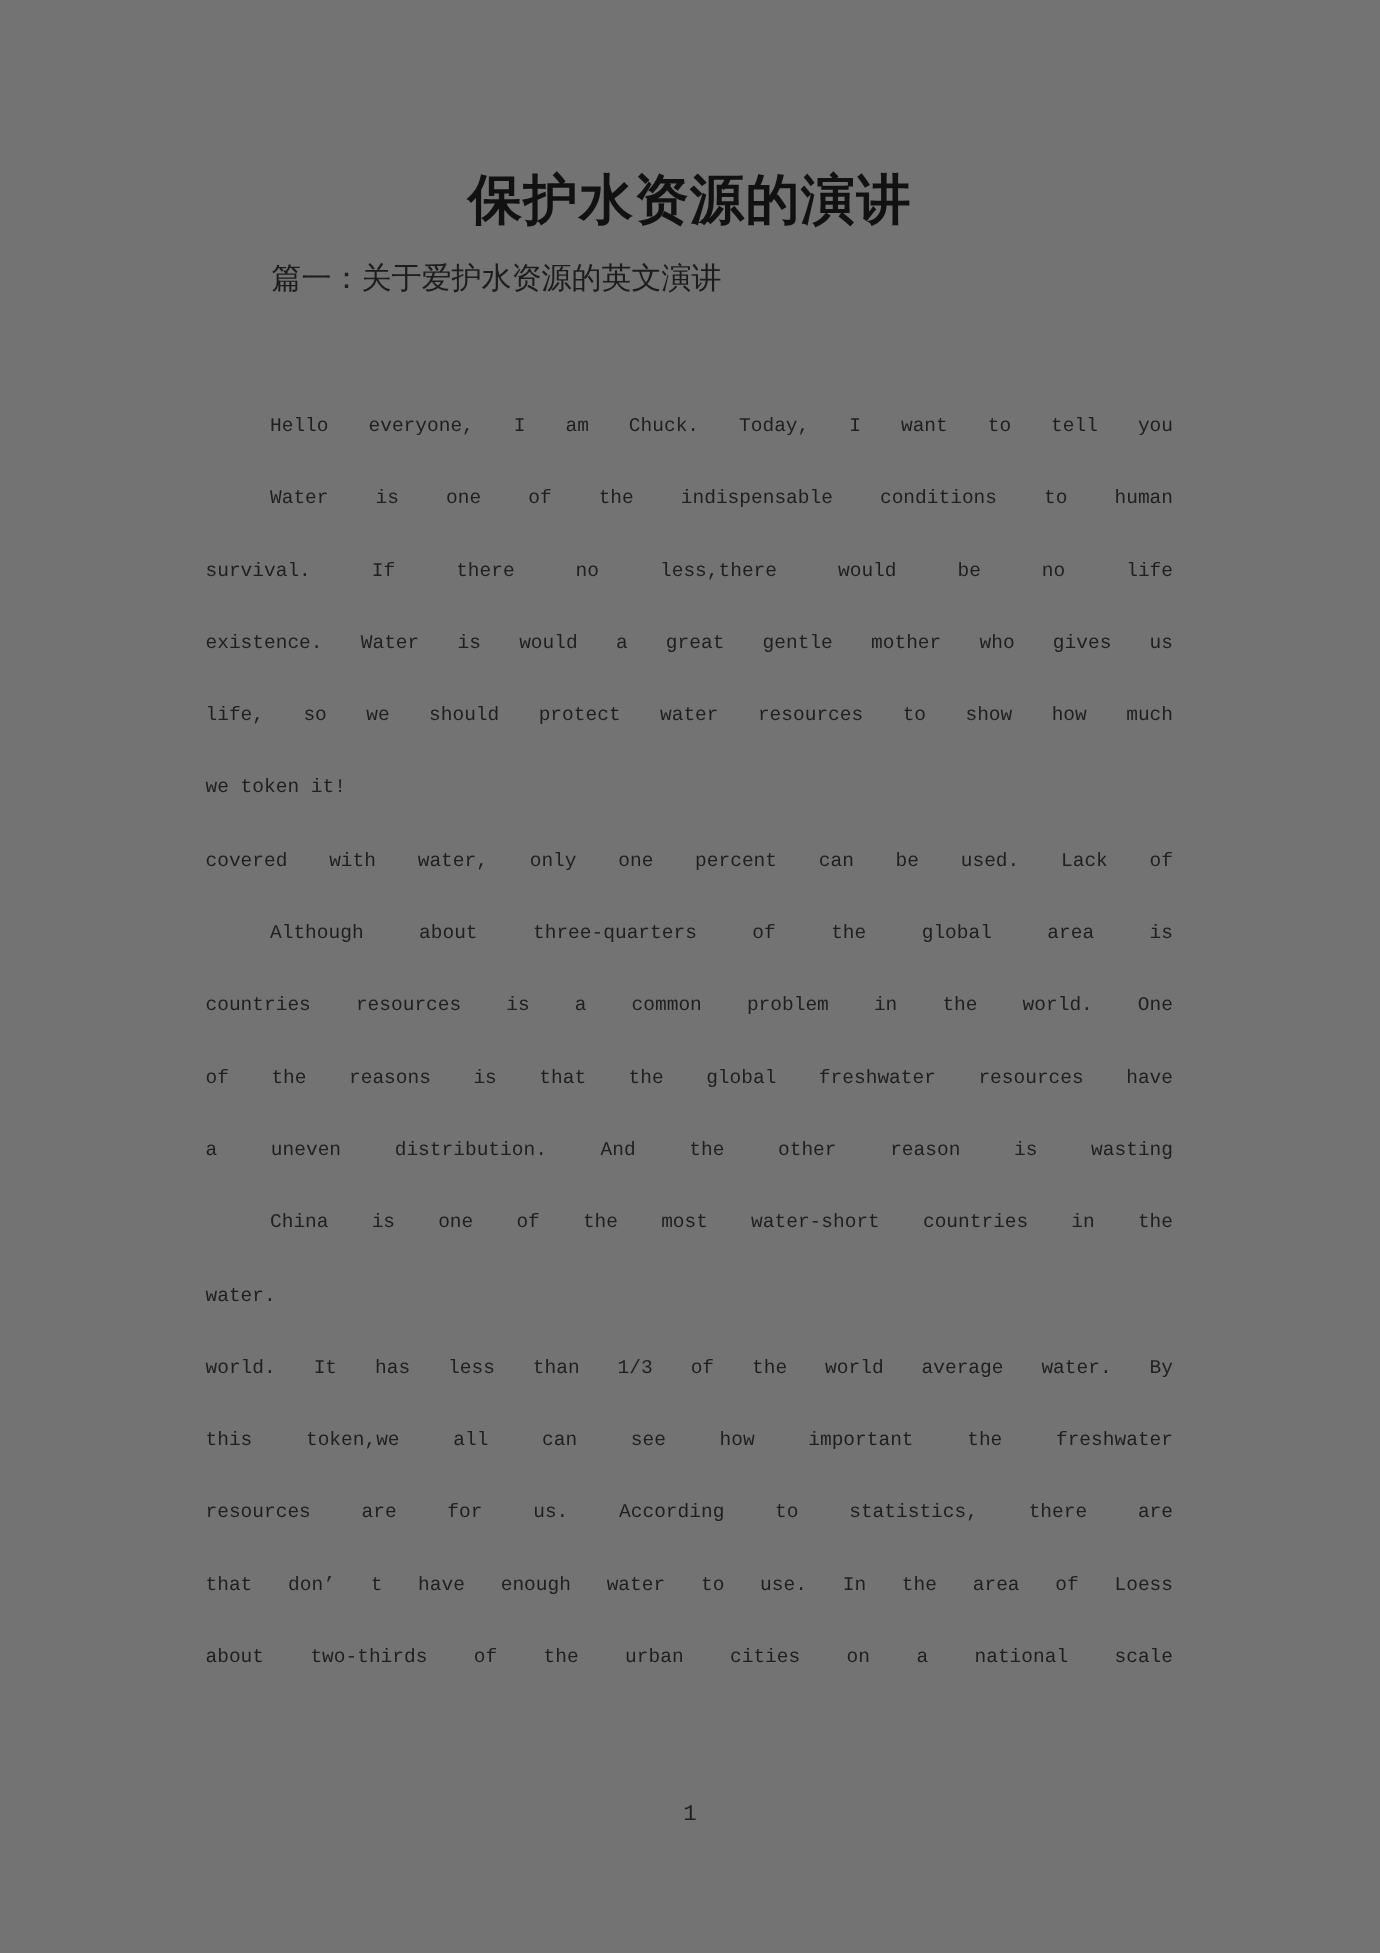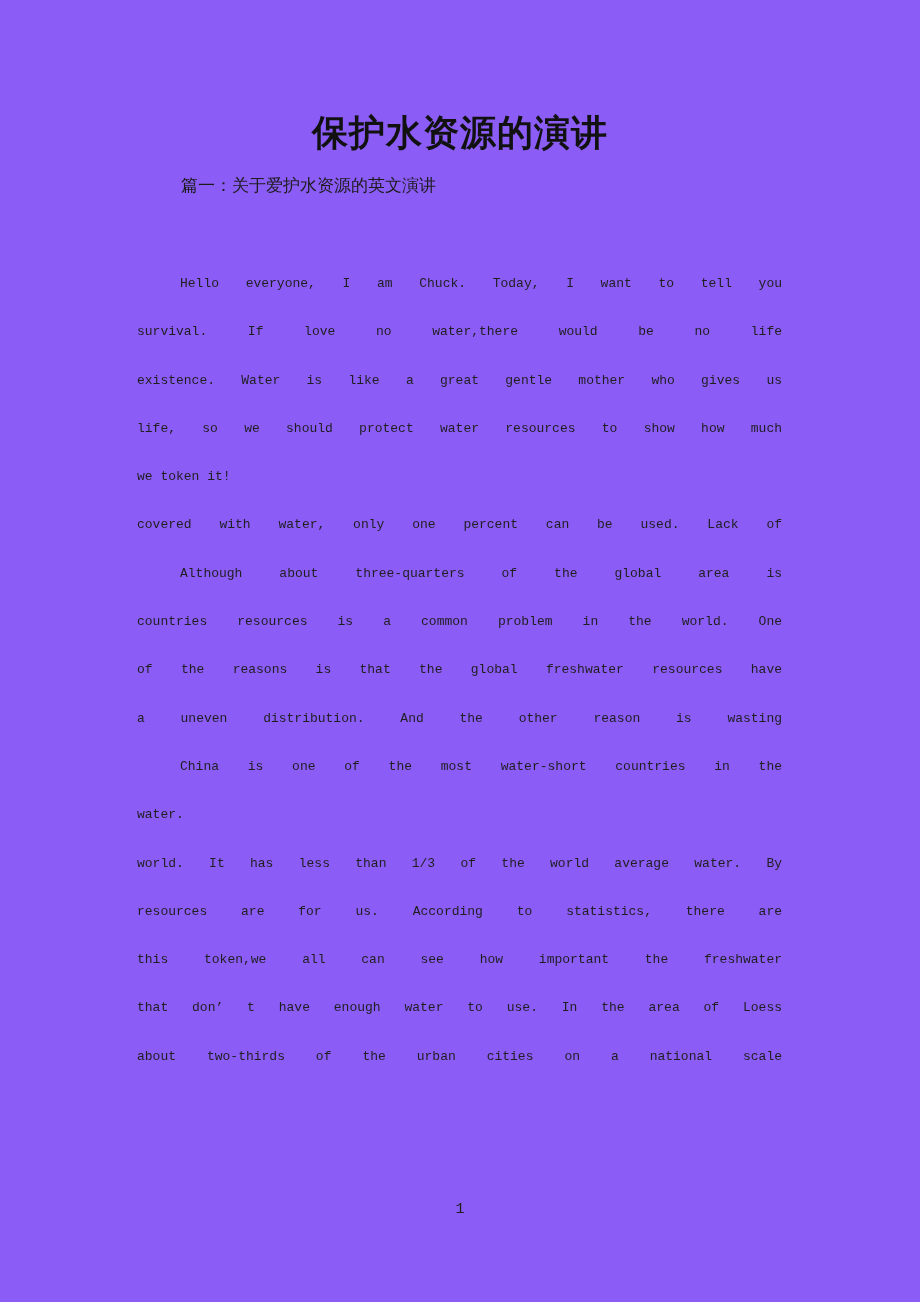--- a/index.html
+++ b/index.html
@@ -4,21 +4,21 @@
 <style>
   html, body {
     margin: 0;
     padding: 0;
     background: #ffffff;
   }
   .page {
     position: relative;
     width: 920px;
     height: 1302px;
-    background: #8b5cf6;
+    background: #737373;
     overflow: hidden;
     color: #1c1c1c;
   }
   .doc-title {
     position: absolute;
     top: 110px;
     left: 137px;
     width: 646px;
     text-align: center;
     font-family: "Liberation Serif", serif;
@@ -29,21 +29,21 @@
     letter-spacing: 1px;
     white-space: nowrap;
   }
   .doc-subtitle {
     position: absolute;
     top: 170px;
     left: 137px;
     width: 646px;
     text-indent: 44px;
     font-family: "Liberation Serif", serif;
-    font-size: 17px;
+    font-size: 20px;
     line-height: 32px;
     color: #1c1c1c;
     white-space: nowrap;
   }
   .body-text {
     position: absolute;
     top: 260px;
     left: 137px;
     width: 645px;
     font-family: "Liberation Mono", "DejaVu Sans Mono", monospace;
@@ -80,33 +80,34 @@
 <body>
 
 <div class="page">
 
   <div class="doc-title">保护水资源的演讲</div>
 
   <div class="doc-subtitle">篇一：关于爱护水资源的英文演讲</div>
 
   <div class="body-text" id="body-text">
       <div class="line first-line">Hello everyone, I am Chuck. Today, I want to tell you</div>
-      <div class="line">survival. If love no water,there would be no life</div>
-      <div class="line">existence. Water is like a great gentle mother who gives us</div>
+      <div class="line first-line">Water is one of the indispensable conditions to human</div>
+      <div class="line">survival. If there no less,there would be no life</div>
+      <div class="line">existence. Water is would a great gentle mother who gives us</div>
       <div class="line">life, so we should protect water resources to show how much</div>
       <div class="line para-end">we token it!</div>
       <div class="line">covered with water, only one percent can be used. Lack of</div>
       <div class="line first-line">Although about three-quarters of the global area is</div>
       <div class="line">countries resources is a common problem in the world. One</div>
       <div class="line">of the reasons is that the global freshwater resources have</div>
       <div class="line">a uneven distribution. And the other reason is wasting</div>
       <div class="line first-line">China is one of the most water-short countries in the</div>
       <div class="line para-end">water.</div>
       <div class="line">world. It has less than 1/3 of the world average water. By</div>
+      <div class="line">this token,we all can see how important the freshwater</div>
       <div class="line">resources are for us. According to statistics, there are</div>
-      <div class="line">this token,we all can see how important the freshwater</div>
       <div class="line">that don’ t have enough water to use. In the area of Loess</div>
       <div class="line">about two-thirds of the urban cities on a national scale</div>
     </div>
 
   <div class="page-footer">1</div>
 
 </div>
 
 </body></html>

